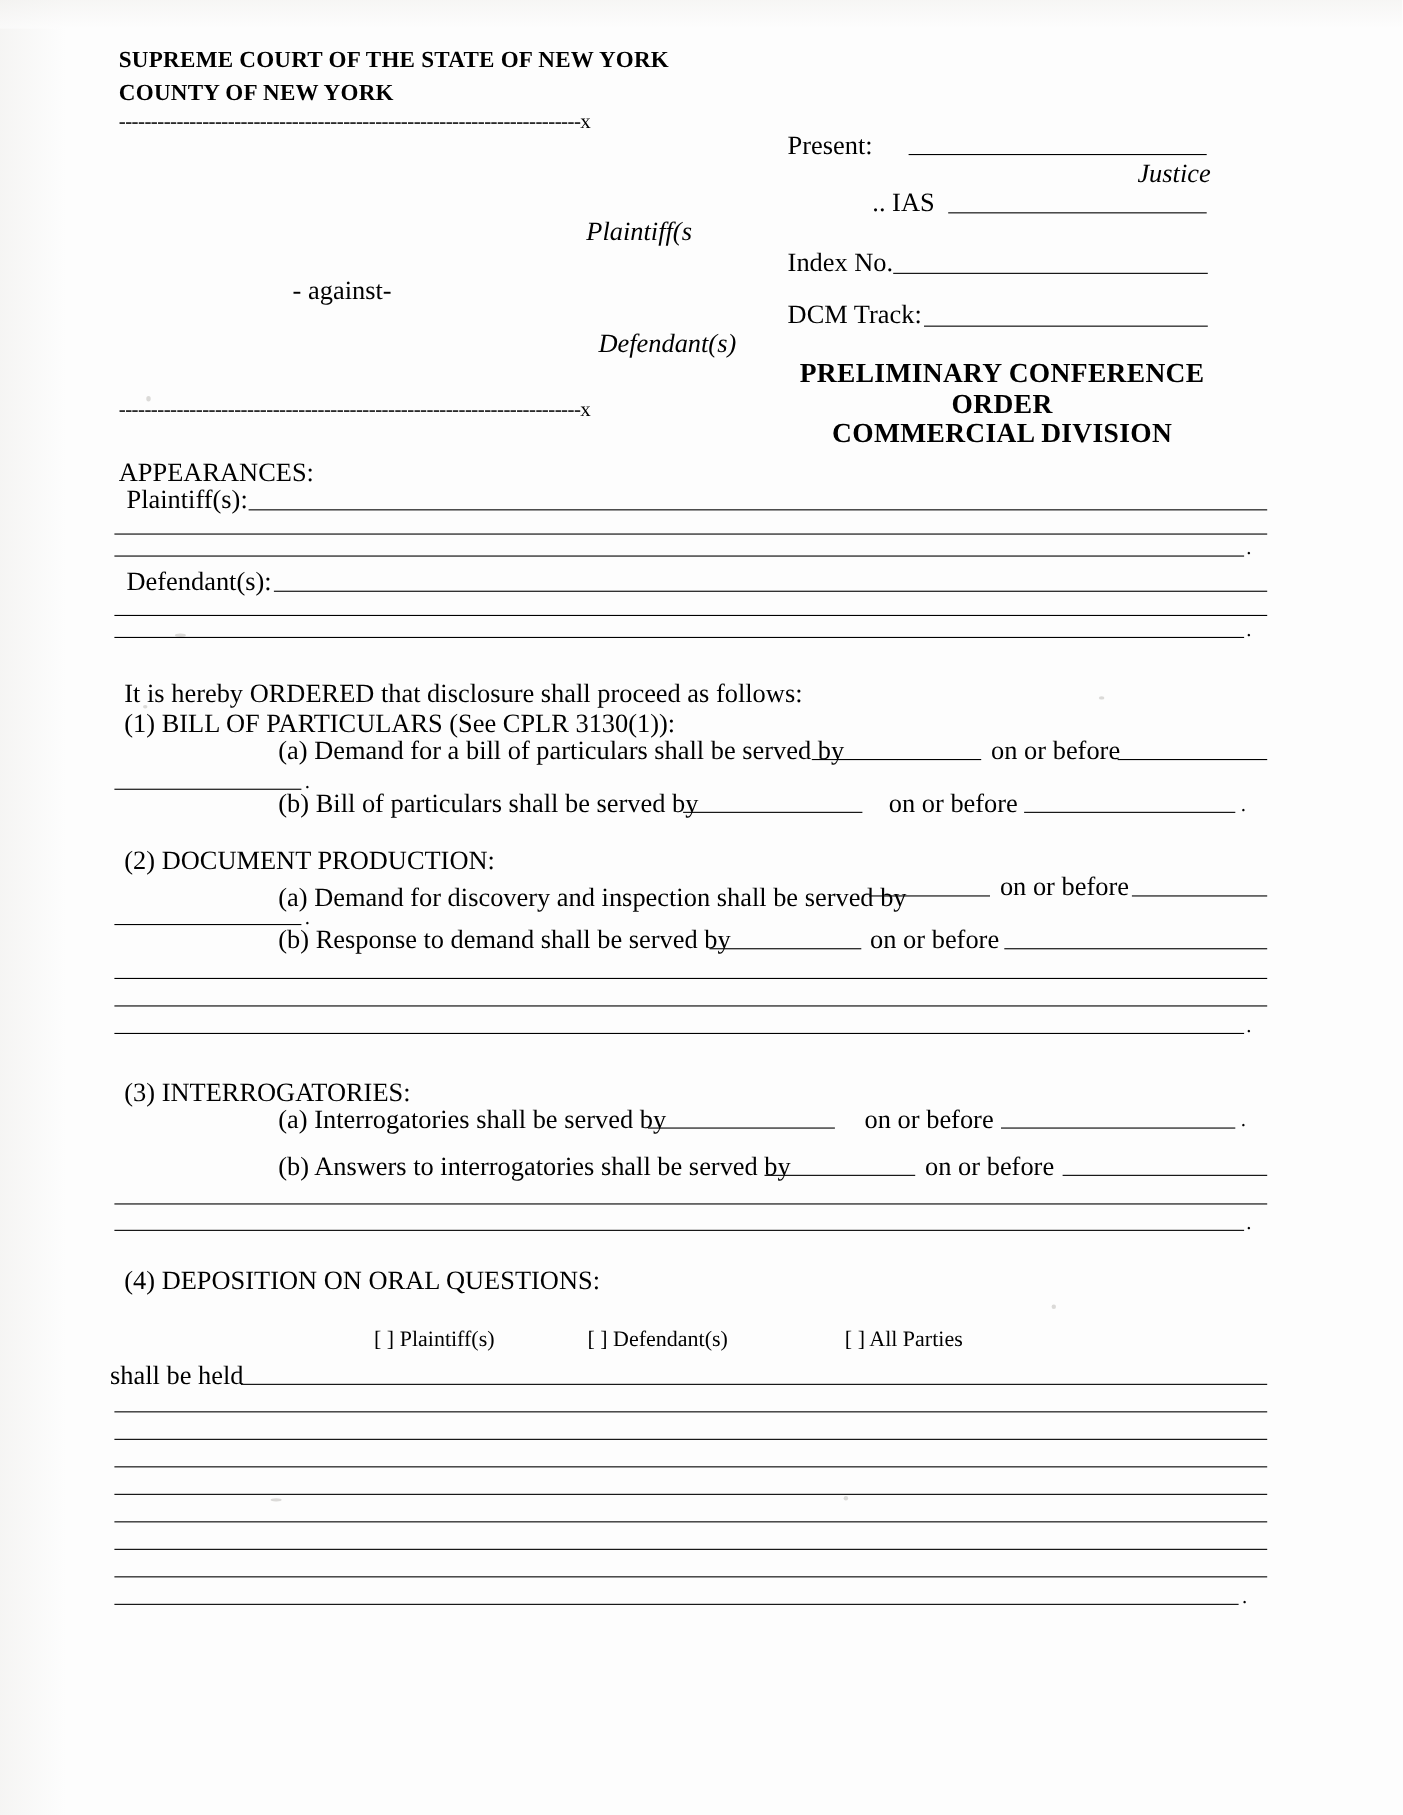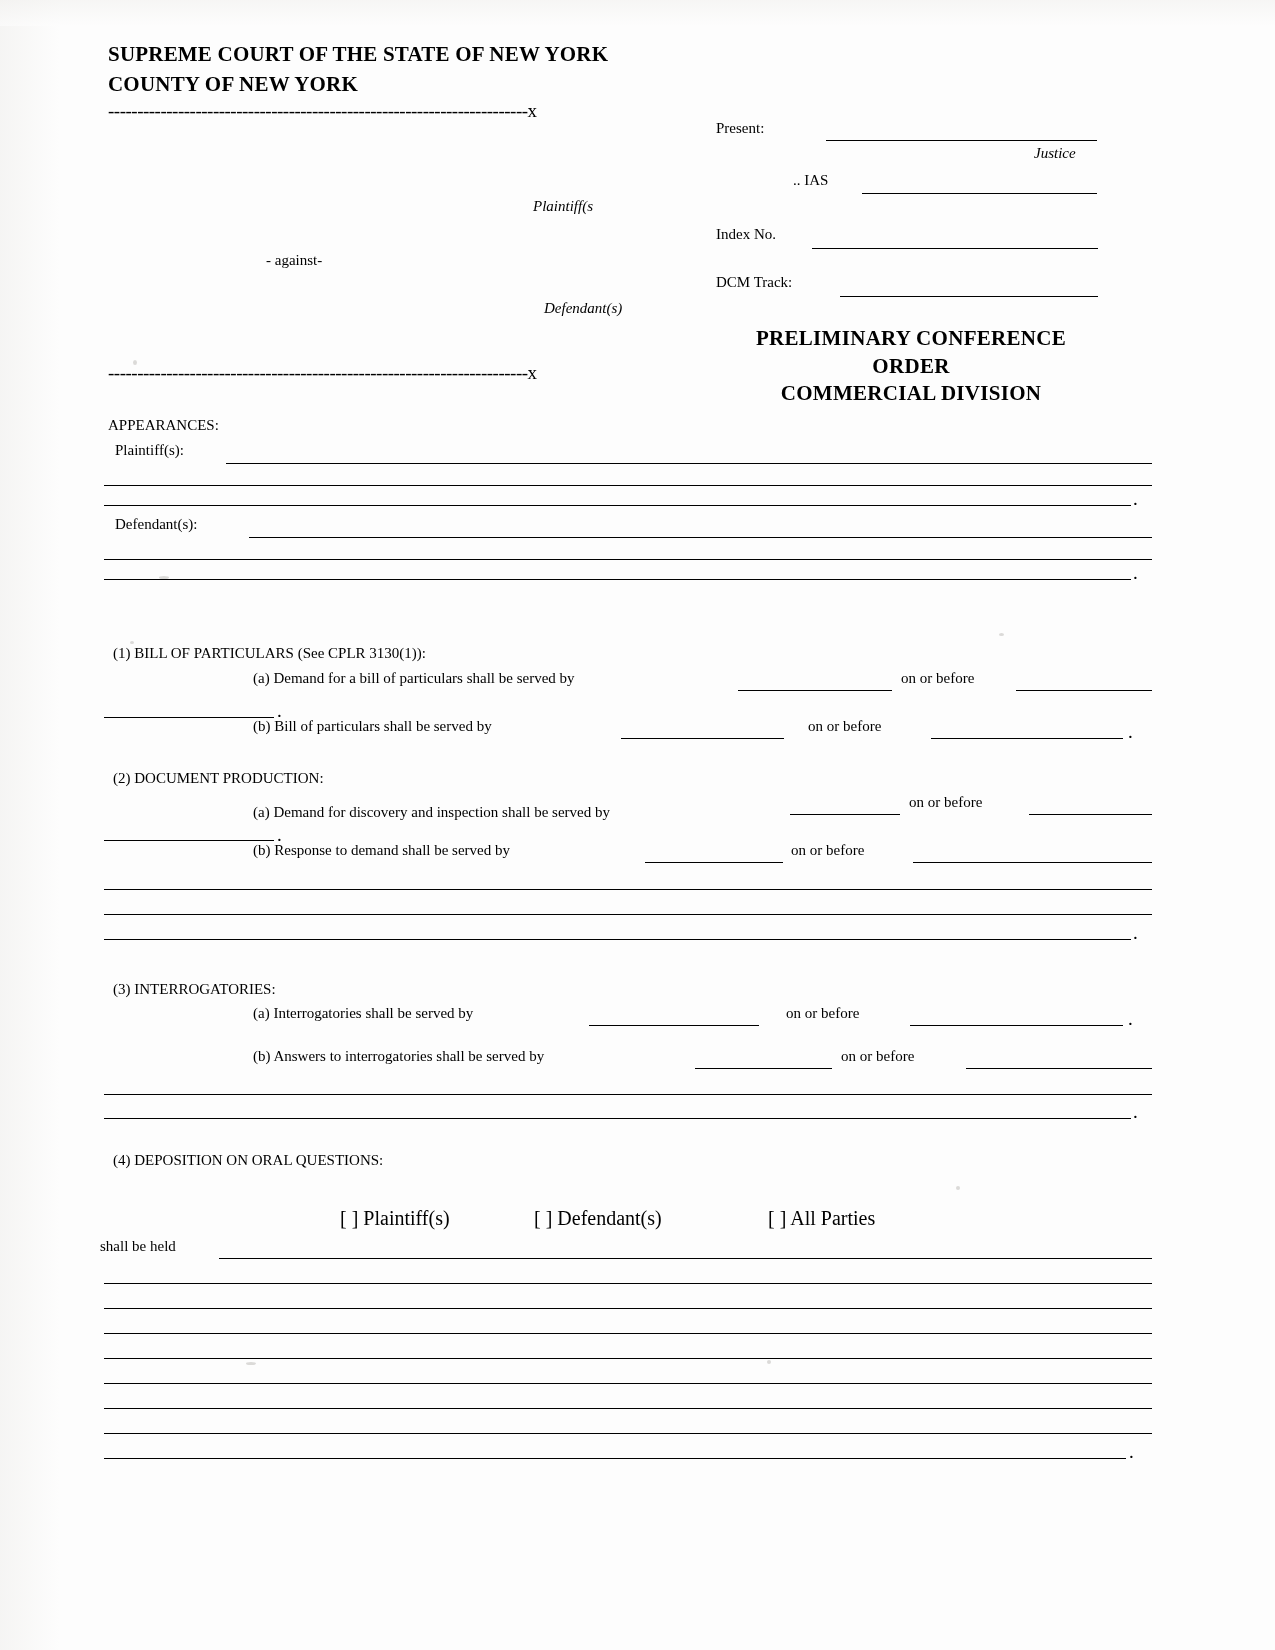--- a/index.html
+++ b/index.html
@@ -38,30 +38,30 @@
   }
 
   .hdr {
     position: absolute;
     font-weight: bold;
     font-size: 21px;
     letter-spacing: .2px;
   }
   .txt {
     position: absolute;
-    font-size: 15px;
+    font-size: 24px;
     white-space: nowrap;
   }
   .txt-ital {
     font-style: italic;
   }
   .ctr-bold {
     position: absolute;
     font-weight: bold;
-    font-size: 21px;
+    font-size: 25px;
     text-align: center;
     letter-spacing: .3px;
   }
   .rule {
     position: absolute;
     border-bottom: 1.6px solid #000;
     height: 0;
   }
   .dashrow {
     position: absolute;
@@ -135,20 +135,21 @@
   <div class="rule" style="left:104px;top:485px;width:1048px;"></div>
   <div class="rule" style="left:104px;top:505px;width:1027px;"></div>
   <div class="period" style="left:1133px;top:488px;">.</div>
 
   <div class="txt" style="left:115px;top:516px;">Defendant(s):</div>
   <div class="rule" style="left:249px;top:537px;width:903px;"></div>
   <div class="rule" style="left:104px;top:559px;width:1048px;"></div>
   <div class="rule" style="left:104px;top:579px;width:1027px;"></div>
   <div class="period" style="left:1133px;top:562px;">.</div>
 
+  <div class="txt" style="left:113px;top:618px;">It is hereby ORDERED that disclosure shall proceed as follows:</div>
 
   <div class="txt" style="left:113px;top:645px;">(1) BILL OF PARTICULARS (See CPLR 3130(1)):</div>
 
   <div class="txt" style="left:253px;top:670px;">(a) Demand for a bill of particulars shall be served by</div>
   <div class="rule" style="left:738px;top:690px;width:154px;"></div>
   <div class="txt" style="left:901px;top:670px;">on or before</div>
   <div class="rule" style="left:1016px;top:690px;width:136px;"></div>
   <div class="rule" style="left:104px;top:717px;width:170px;"></div>
   <div class="period" style="left:277px;top:700px;">.</div>
 

